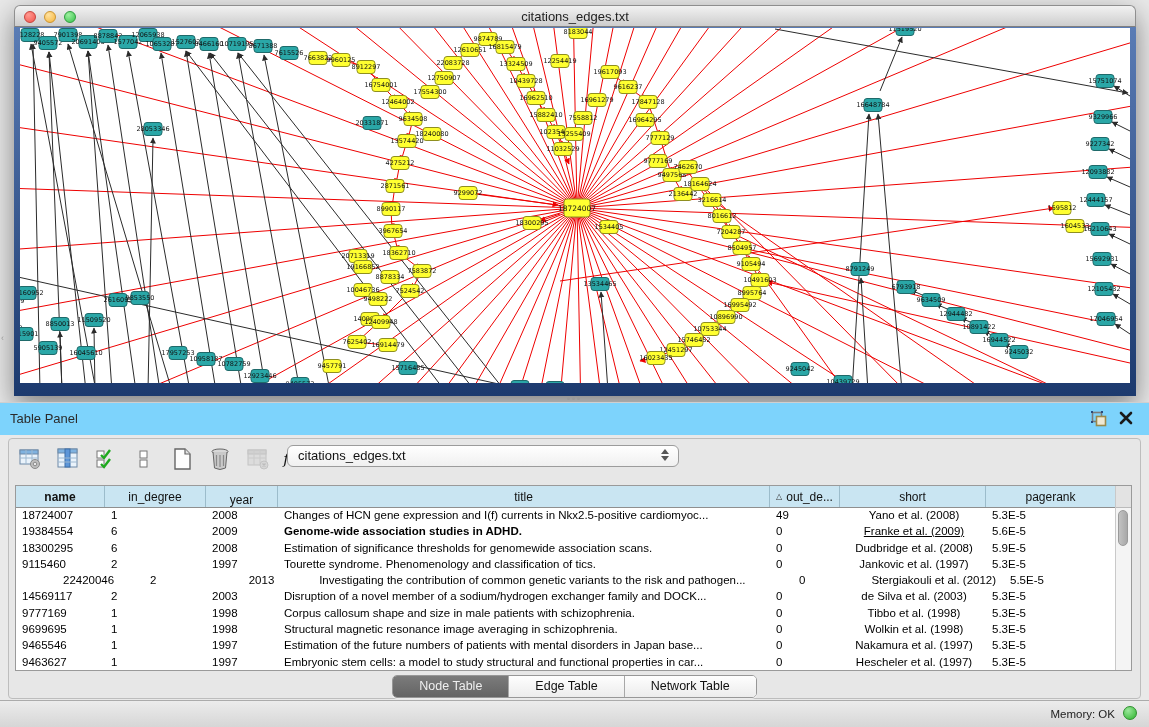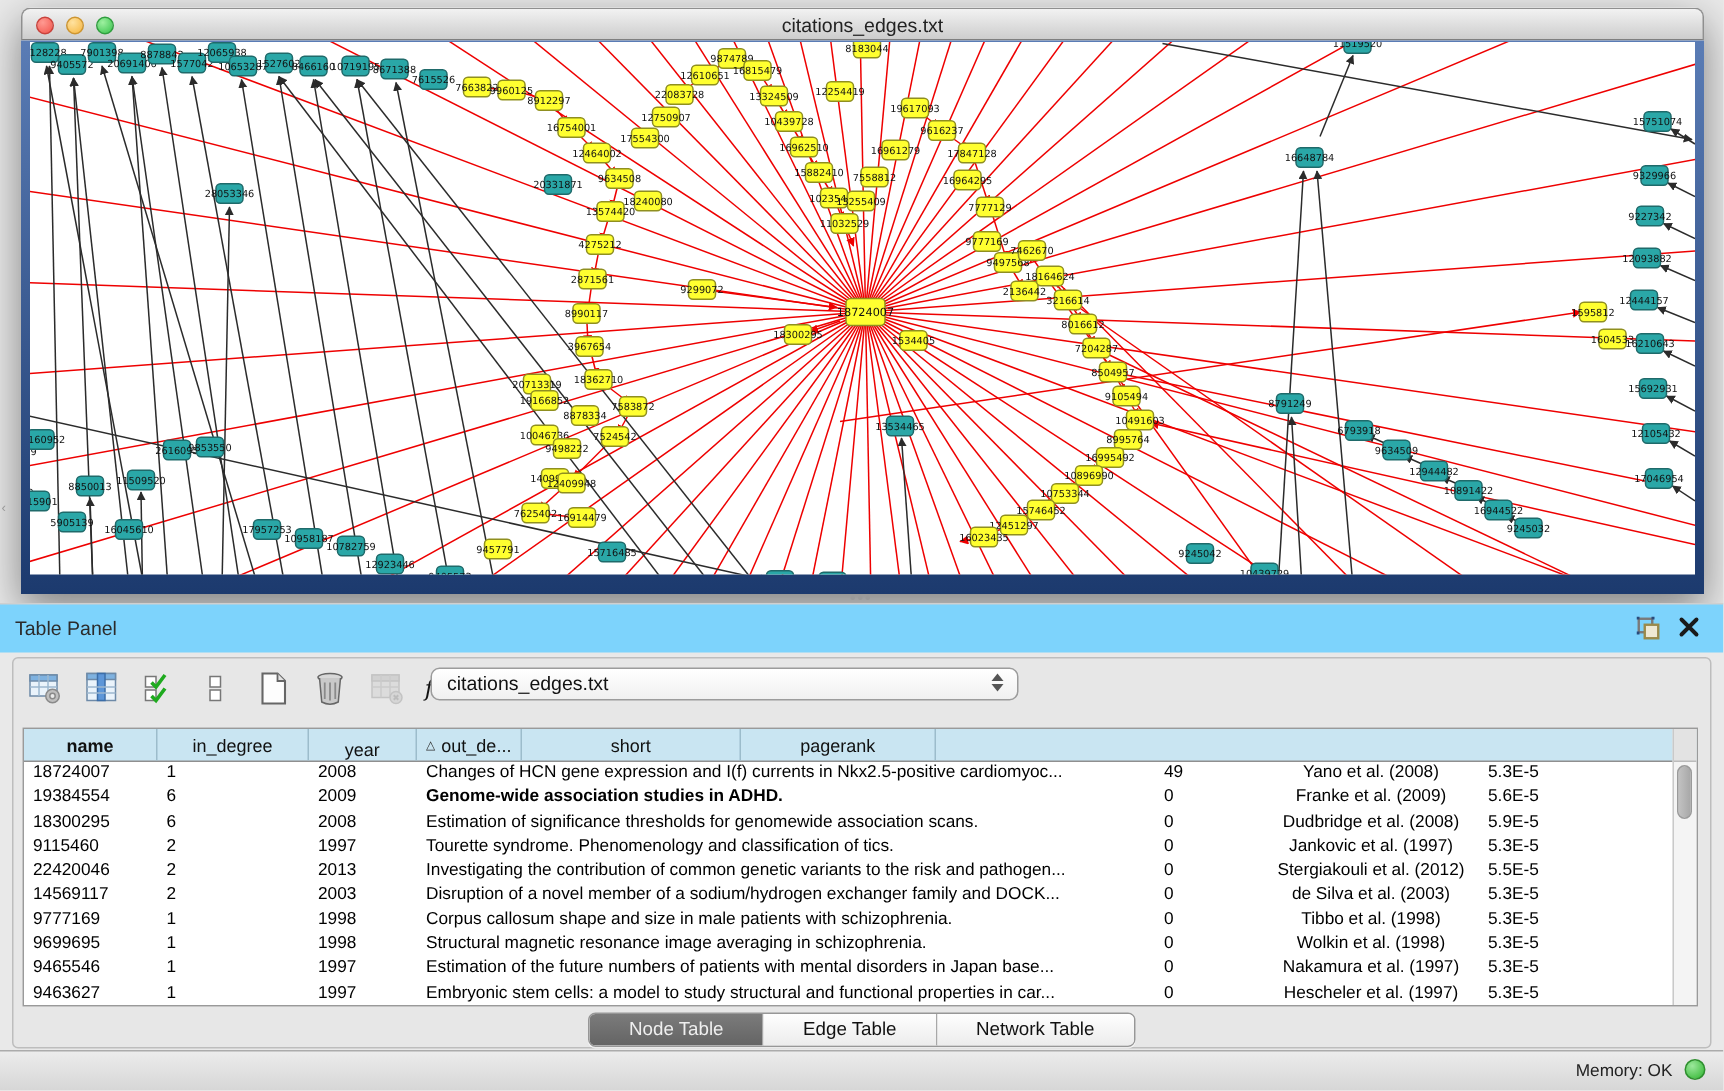--- a/index.html
+++ b/index.html
@@ -617,20 +617,23 @@
       <div class="thead" id="thead">
           <div class="hcell" style="width: 89px; font-weight: bold;">
             <span>name</span>
           </div>
           <div class="hcell" style="width: 101px;">
             <span>in_degree</span>
           </div>
           <div class="hcell" style="width: 72px; align-items: flex-end;">
             <span>year</span>
           </div>
+          <div class="hcell" style="width: 492px;">
+            <span>title</span>
+          </div>
           <div class="hcell" style="width: 70px;">
             <span class="tri">△</span>
             <span>out_de...</span>
           </div>
           <div class="hcell" style="width: 146px;">
             <span>short</span>
           </div>
           <div class="hcell" style="width: 130px;">
             <span>pagerank</span>
           </div>
@@ -644,21 +647,21 @@
             <div class="tcell" style="width: 70px; text-align: left;">49</div>
             <div class="tcell" style="width: 146px; text-align: center;">Yano et al. (2008)</div>
             <div class="tcell" style="width: 130px; text-align: left;">5.3E-5</div>
           </div>
           <div class="trow">
             <div class="tcell" style="width: 89px; text-align: left;">19384554</div>
             <div class="tcell" style="width: 101px; text-align: left;">6</div>
             <div class="tcell" style="width: 72px; text-align: left;">2009</div>
             <div class="tcell" style="width: 492px; text-align: left; font-weight: bold;">Genome-wide association studies in ADHD.</div>
             <div class="tcell" style="width: 70px; text-align: left;">0</div>
-            <div class="tcell" style="width: 146px; text-align: center;">Franke et al. (2009)</div>
+            <div class="tcell" style="width: 146px; text-align: center; text-decoration: underline;">Franke et al. (2009)</div>
             <div class="tcell" style="width: 130px; text-align: left;">5.6E-5</div>
           </div>
           <div class="trow">
             <div class="tcell" style="width: 89px; text-align: left;">18300295</div>
             <div class="tcell" style="width: 101px; text-align: left;">6</div>
             <div class="tcell" style="width: 72px; text-align: left;">2008</div>
             <div class="tcell" style="width: 492px; text-align: left;">Estimation of significance thresholds for genomewide association scans.</div>
             <div class="tcell" style="width: 70px; text-align: left;">0</div>
             <div class="tcell" style="width: 146px; text-align: center;">Dudbridge et al. (2008)</div>
             <div class="tcell" style="width: 130px; text-align: left;">5.9E-5</div>
@@ -666,21 +669,21 @@
           <div class="trow">
             <div class="tcell" style="width: 89px; text-align: left;">9115460</div>
             <div class="tcell" style="width: 101px; text-align: left;">2</div>
             <div class="tcell" style="width: 72px; text-align: left;">1997</div>
             <div class="tcell" style="width: 492px; text-align: left;">Tourette syndrome. Phenomenology and classification of tics.</div>
             <div class="tcell" style="width: 70px; text-align: left;">0</div>
             <div class="tcell" style="width: 146px; text-align: center;">Jankovic et al. (1997)</div>
             <div class="tcell" style="width: 130px; text-align: left;">5.3E-5</div>
           </div>
           <div class="trow">
-            <div class="tcell" style="width: 89px; text-align: left;">22420046</div>
+            <div class="tcell" style="width: 89px; text-align: left; margin-left: 41px;">22420046</div>
             <div class="tcell" style="width: 101px; text-align: left;">2</div>
             <div class="tcell" style="width: 72px; text-align: left;">2013</div>
             <div class="tcell" style="width: 492px; text-align: left;">Investigating the contribution of common genetic variants to the risk and pathogen...</div>
             <div class="tcell" style="width: 70px; text-align: left;">0</div>
             <div class="tcell" style="width: 146px; text-align: center;">Stergiakouli et al. (2012)</div>
             <div class="tcell" style="width: 130px; text-align: left;">5.5E-5</div>
           </div>
           <div class="trow">
             <div class="tcell" style="width: 89px; text-align: left;">14569117</div>
             <div class="tcell" style="width: 101px; text-align: left;">2</div>

